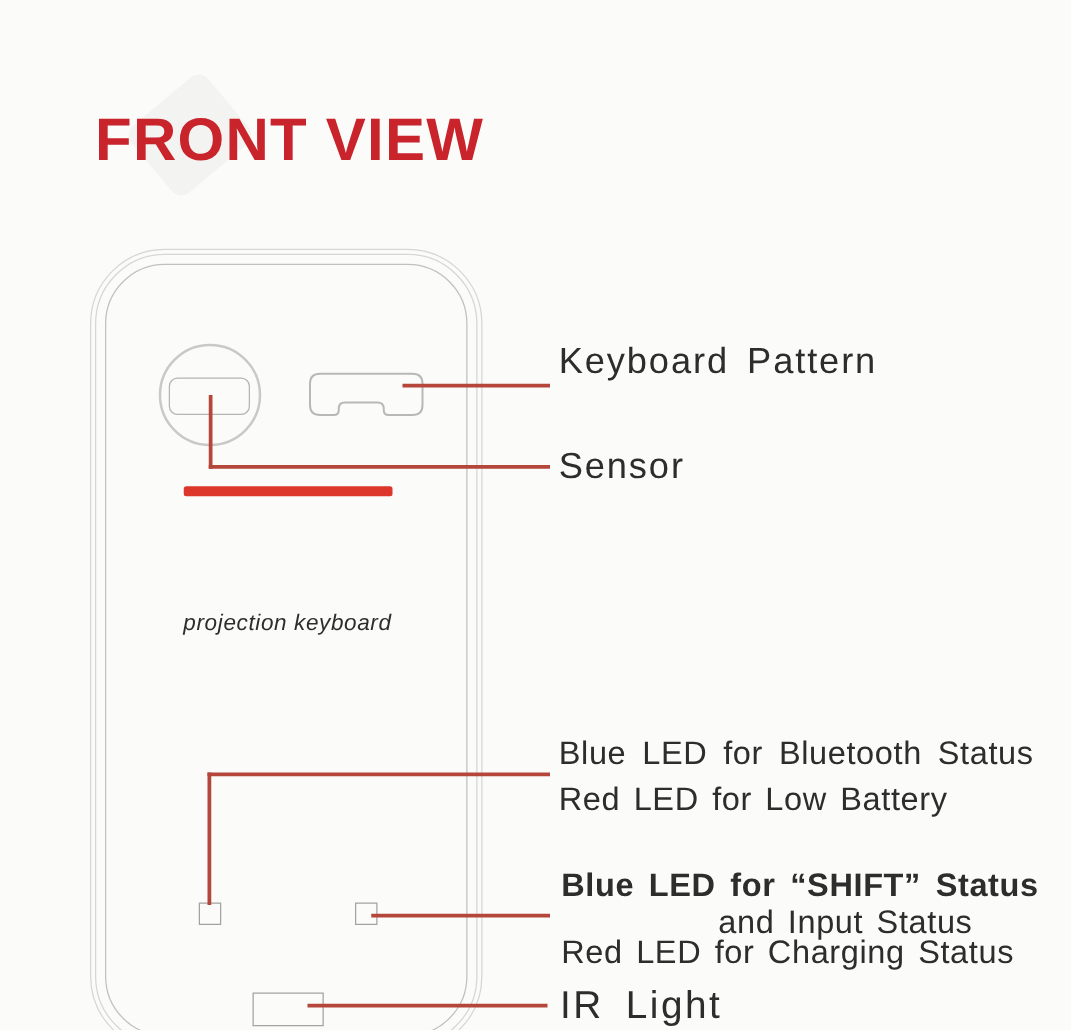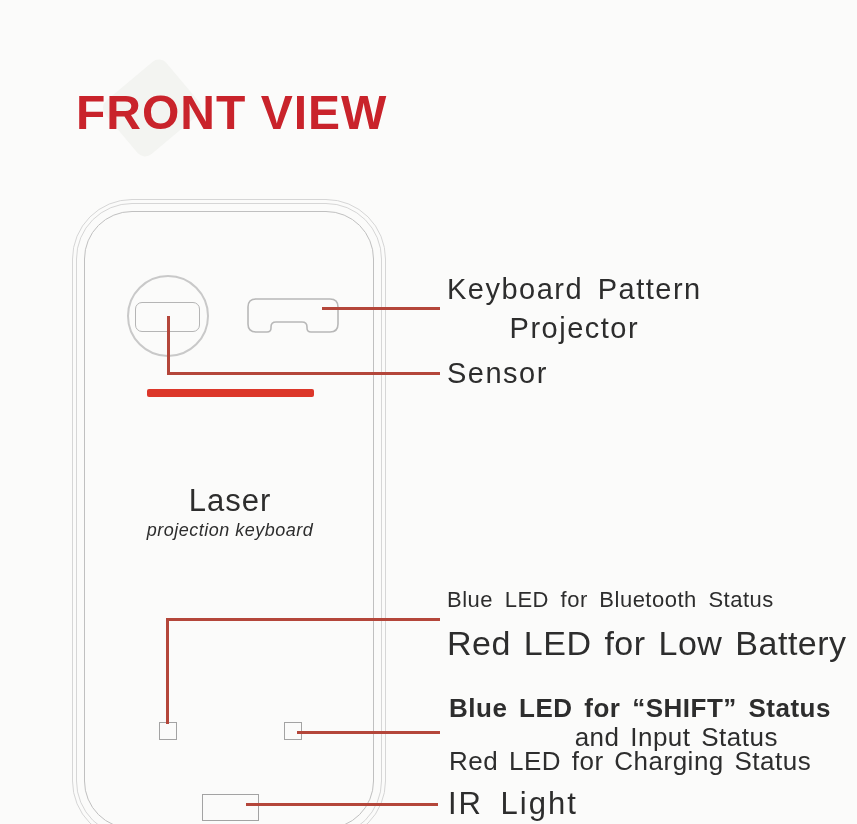--- a/index.html
+++ b/index.html
@@ -83,22 +83,22 @@
   .device-name{
     position:absolute;left:84px;top:450px;width:292px;text-align:center;
   }
   .device-name .big{font-size:31px;letter-spacing:1px;line-height:32px;}
   .device-name .small{font-size:18px;letter-spacing:0.5px;line-height:27px;font-style:italic;}
 
   
   .lbl{position:absolute;white-space:nowrap;color:var(--text);text-align:center;}
   .lbl-projector{left:447px;top:235px;font-size:29px;line-height:39px;letter-spacing:1.5px;word-spacing:5px;}
   .lbl-sensor{left:447px;top:322px;font-size:29px;letter-spacing:1.5px;}
-  .lbl-bt1{left:447px;top:552px;font-size:22px;letter-spacing:0.5px;word-spacing:5px;}
-  .lbl-bt2{left:447px;top:589px;font-size:34px;letter-spacing:0.5px;word-spacing:3px;}
+  .lbl-bt1{left:447px;top:552px;font-size:26px;letter-spacing:0.5px;word-spacing:5px;}
+  .lbl-bt2{left:447px;top:589px;font-size:26px;letter-spacing:0.5px;word-spacing:3px;}
   .lbl-shift1{left:449px;top:658px;font-size:26px;letter-spacing:0.5px;word-spacing:4px;font-weight:bold;}
   .lbl-shift2{right:79px;top:687px;font-size:26px;letter-spacing:0.5px;word-spacing:3px;text-align:center;}
   .lbl-shift3{left:449px;top:711px;font-size:26px;letter-spacing:0.5px;word-spacing:3px;}
   .lbl-ir{left:448px;top:751px;font-size:31px;letter-spacing:2px;word-spacing:7px;}
 </style>
 </head>
 <body>
 
 <div class="canvas">
 
@@ -124,27 +124,25 @@
   <div class="leader line-projector"></div>
   <div class="leader line-sensor-v"></div>
   <div class="leader line-sensor-h"></div>
   <div class="red-bar"></div>
   <div class="leader line-bt-h"></div>
   <div class="leader line-bt-v"></div>
   <div class="leader line-shift"></div>
   <div class="leader line-ir"></div>
 
   <div class="device-name">
-    <div class="big">Laser</div>
     <div class="small">projection keyboard</div>
   </div>
 
   <div class="lbl lbl-projector">
     <div>Keyboard Pattern</div>
-    <div>Projector</div>
   </div>
 
   <div class="lbl lbl-sensor">Sensor</div>
 
   <div class="lbl lbl-bt1">Blue LED for Bluetooth Status</div>
   <div class="lbl lbl-bt2">Red LED for Low Battery</div>
 
   <div class="lbl lbl-shift1">Blue LED for “SHIFT” Status</div>
   <div class="lbl lbl-shift2">and Input Status</div>
   <div class="lbl lbl-shift3">Red LED for Charging Status</div>

